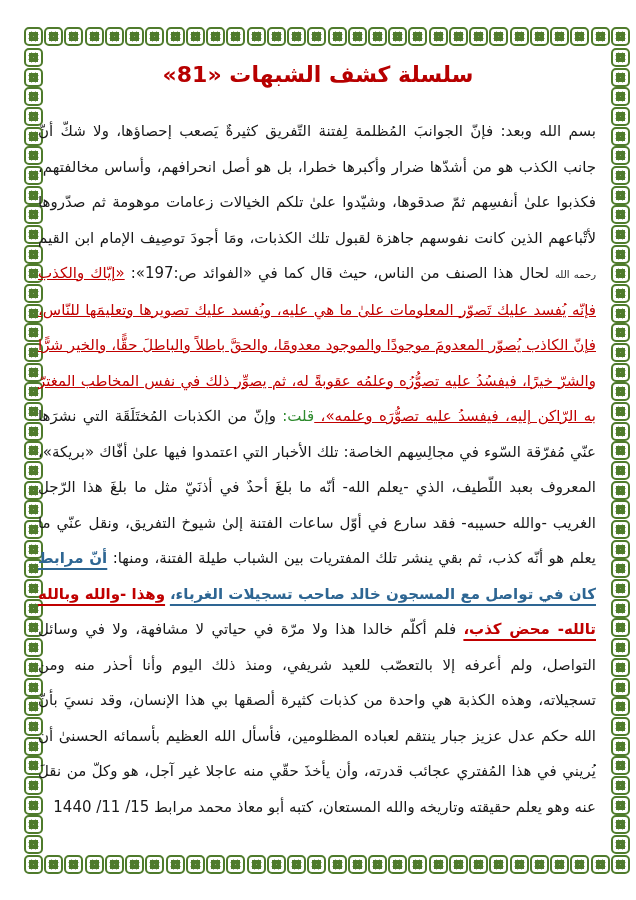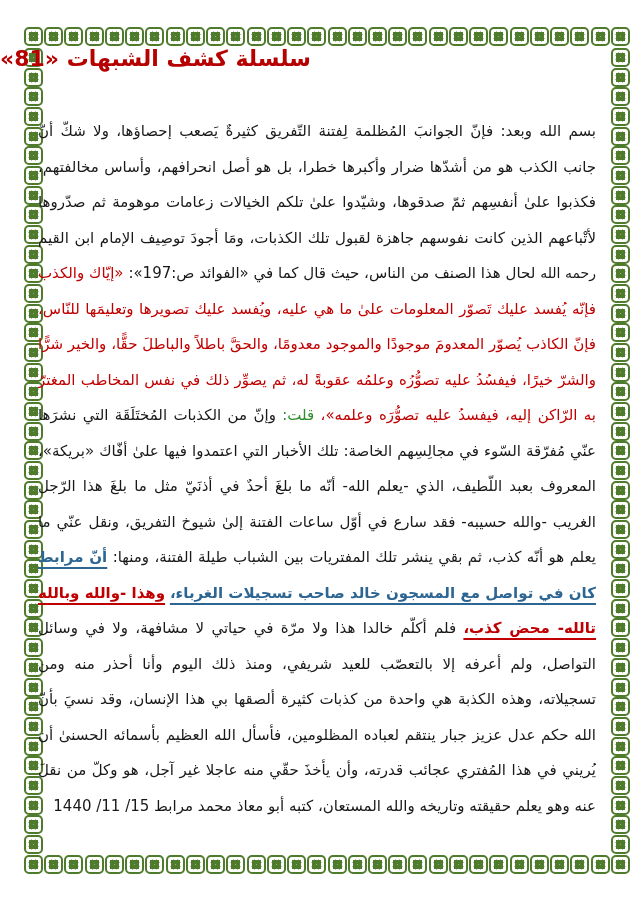--- a/index.html
+++ b/index.html
@@ -31,36 +31,36 @@
   .orn::before{
     content:"";position:absolute;inset:2px;
     background:
       radial-gradient(circle at 31% 31%, var(--c-border) 0 2.8px, transparent 3px),
       radial-gradient(circle at 69% 31%, var(--c-border) 0 2.8px, transparent 3px),
       radial-gradient(circle at 31% 69%, var(--c-border) 0 2.8px, transparent 3px),
       radial-gradient(circle at 69% 69%, var(--c-border) 0 2.8px, transparent 3px);
   }
   
   .title{
-    position:absolute;top:46px;left:0;right:0;margin:0;
-    text-align:left;direction:rtl;
+    position:absolute;top:62px;left:0;right:0;margin:0;
+    text-align:center;direction:rtl;
     font-size:22px;font-weight:bold;color:var(--c-title);
     letter-spacing:0.5px;
   }
   
   .body-text{
     position:absolute;top:114px;right:40px;left:38px;bottom:48px;
     overflow:hidden;margin:0;
     direction:rtl;text-align:justify;
     font-size:15px;line-height:35.5px;color:var(--c-text);
   }
   .run{white-space:pre-wrap;margin-top:25px;}
   .run-black{color:var(--c-text);}
-  .run-red{color:var(--c-red);}
-  .run-honorific{color:var(--c-text);font-size:14px;}
+  .run-red{color:var(--c-red);text-decoration:underline;}
+  .run-honorific{color:var(--c-text);font-size:10px;}
   .run-green-underline{
     color:var(--c-green);
     text-underline-offset:5px;text-decoration-thickness:1.5px;
   }
   .run-blue-underline{
     color:var(--c-blue);font-weight:bold;
     text-decoration:underline;text-underline-offset:5px;text-decoration-thickness:1.5px;
   }
   .run-red-underline{
     color:var(--c-red);font-weight:bold;

